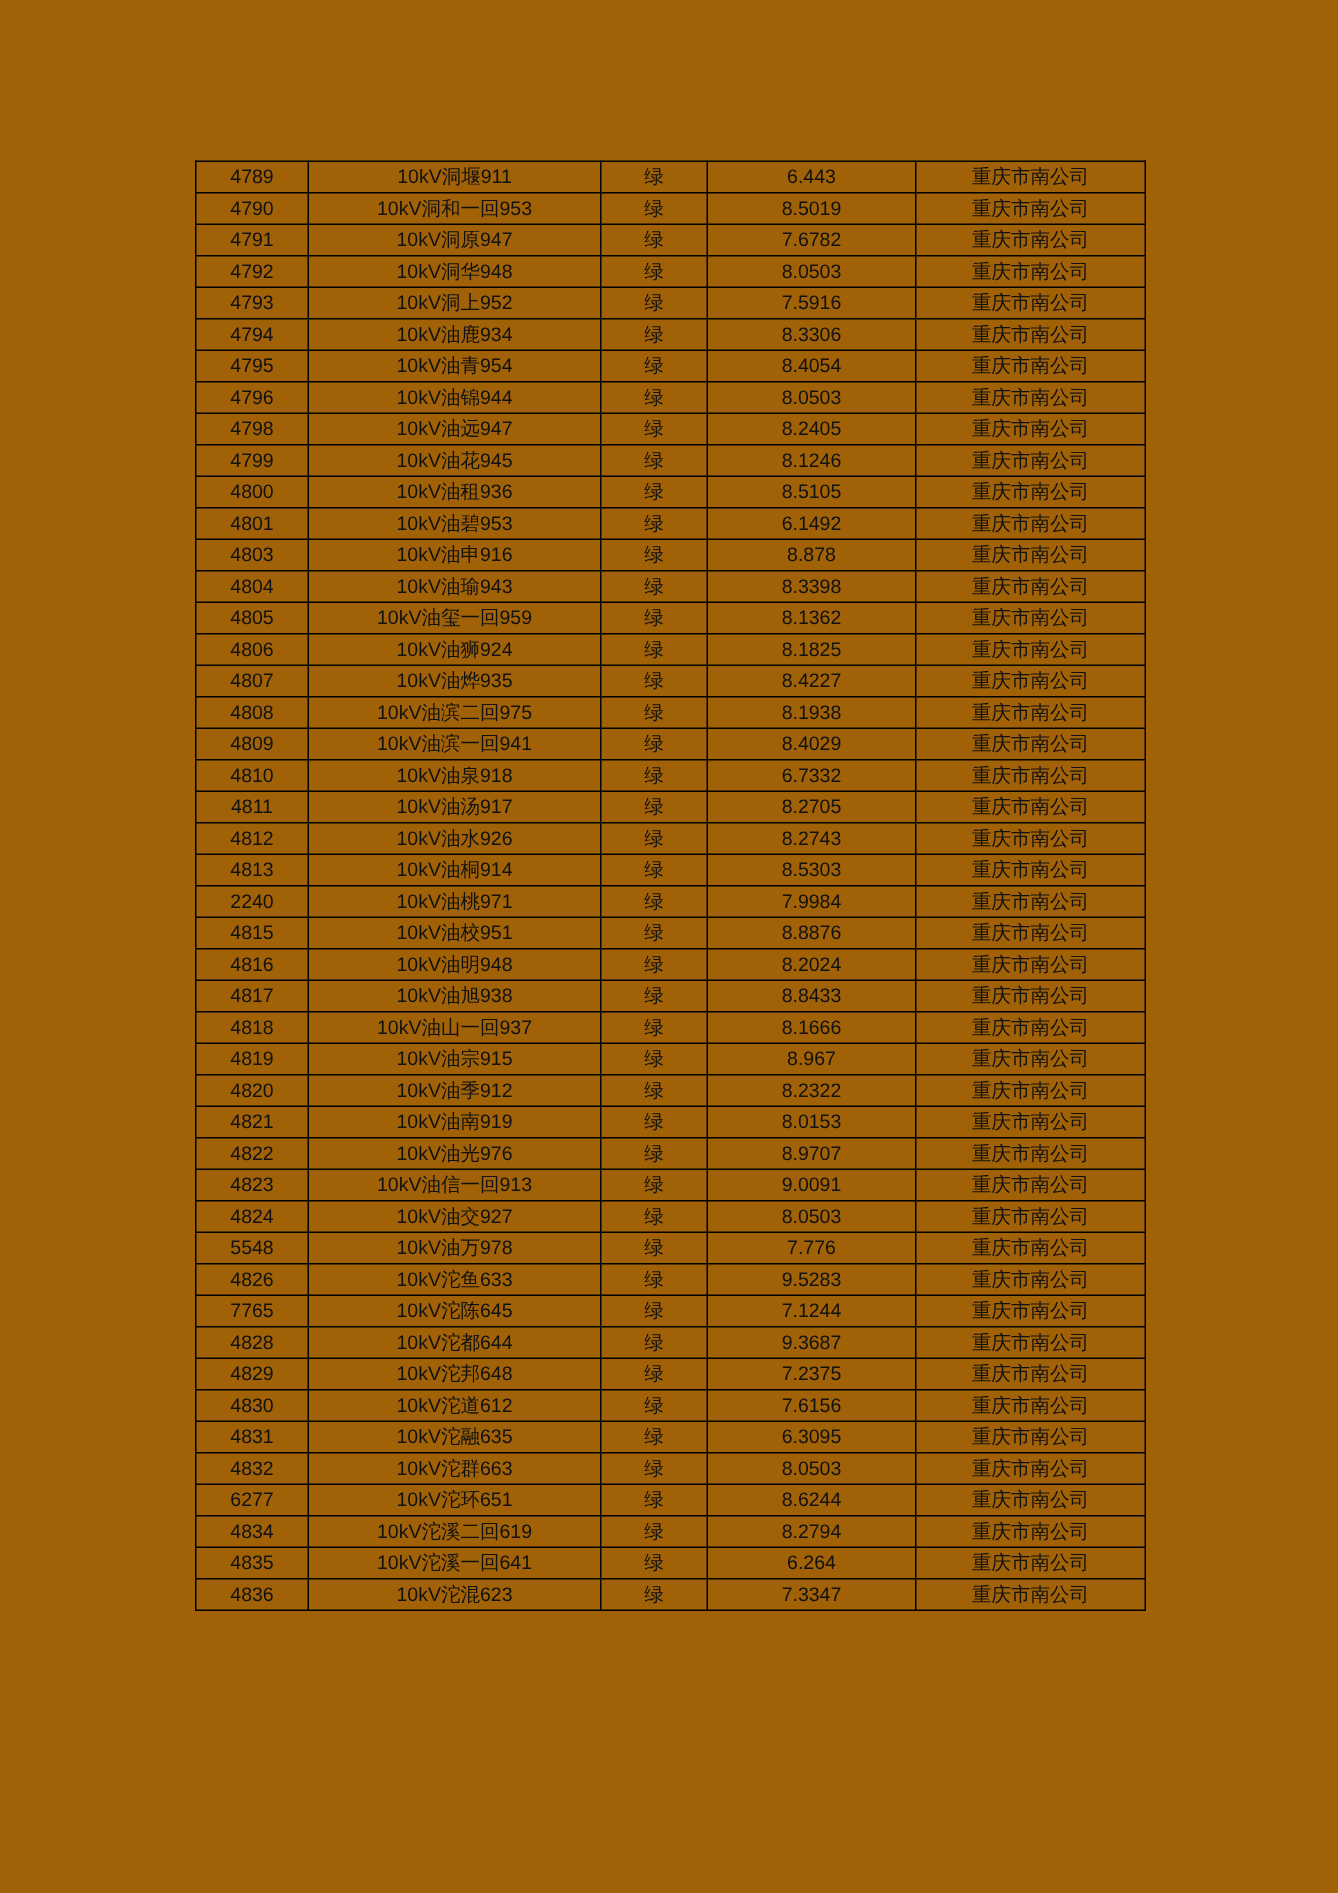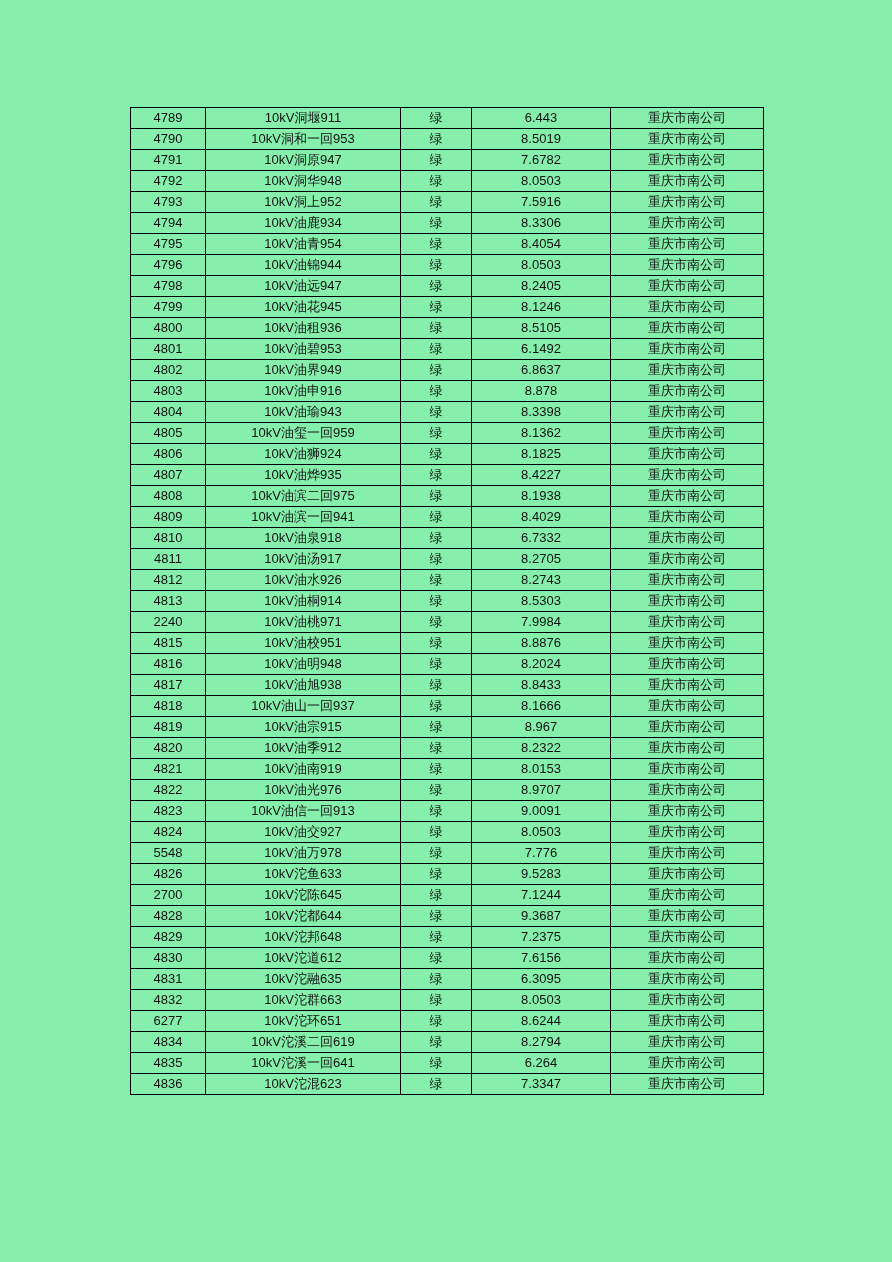--- a/index.html
+++ b/index.html
@@ -5,21 +5,21 @@
   html, body {
     margin: 0;
     padding: 0;
     background: #f5f5f5;
   }
   .page {
     position: relative;
     width: 892px;
     height: 1262px;
     margin: 0 auto;
-    background: #86efac;
+    background: #a16207;
     font-family: "Liberation Sans", "DejaVu Sans", sans-serif;
     box-shadow: 0 0 6px rgba(0,0,0,0.15);
     overflow: hidden;
   }
   table.data-table {
     position: absolute;
     left: 130px;
     top: 107px;
     width: 633px;
     border-collapse: collapse;
@@ -128,27 +128,20 @@
           <td>重庆市南公司</td>
         </tr>
         <tr>
           <td>4801</td>
           <td>10kV油碧953</td>
           <td>绿</td>
           <td>6.1492</td>
           <td>重庆市南公司</td>
         </tr>
         <tr>
-          <td>4802</td>
-          <td>10kV油界949</td>
-          <td>绿</td>
-          <td>6.8637</td>
-          <td>重庆市南公司</td>
-        </tr>
-        <tr>
           <td>4803</td>
           <td>10kV油申916</td>
           <td>绿</td>
           <td>8.878</td>
           <td>重庆市南公司</td>
         </tr>
         <tr>
           <td>4804</td>
           <td>10kV油瑜943</td>
           <td>绿</td>
@@ -303,21 +296,21 @@
           <td>重庆市南公司</td>
         </tr>
         <tr>
           <td>4826</td>
           <td>10kV沱鱼633</td>
           <td>绿</td>
           <td>9.5283</td>
           <td>重庆市南公司</td>
         </tr>
         <tr>
-          <td>2700</td>
+          <td>7765</td>
           <td>10kV沱陈645</td>
           <td>绿</td>
           <td>7.1244</td>
           <td>重庆市南公司</td>
         </tr>
         <tr>
           <td>4828</td>
           <td>10kV沱都644</td>
           <td>绿</td>
           <td>9.3687</td>

